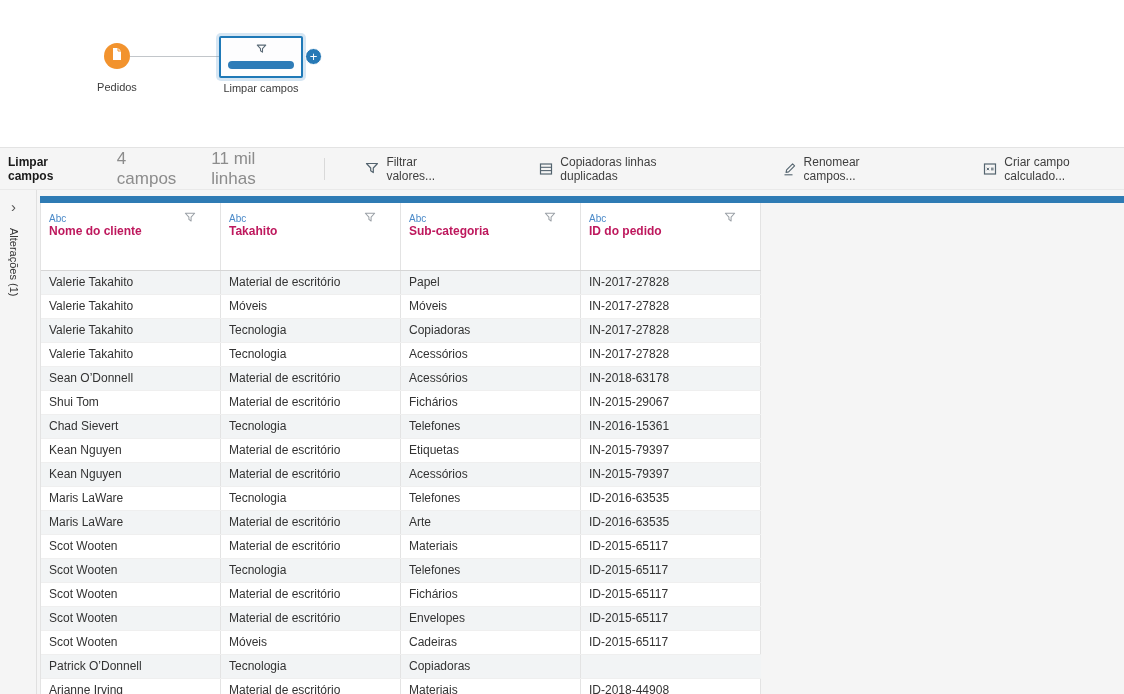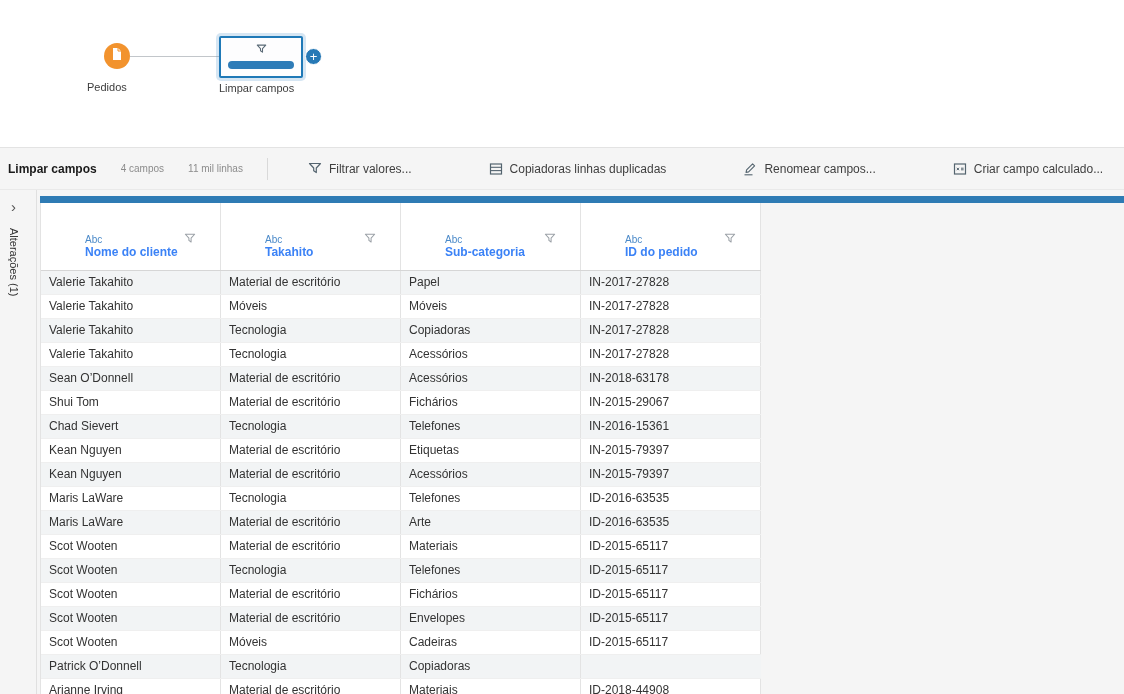--- a/index.html
+++ b/index.html
@@ -8,53 +8,53 @@
 
   
   .flow-pane { position:absolute; top:0; left:0; width:1124px; height:147px; background:#fff; }
   .input-node { position:absolute; left:104px; top:43px; width:26px; height:26px; border-radius:50%;
                 background:#f2932e; display:flex; align-items:center; justify-content:center; cursor:pointer; }
   .connector { position:absolute; left:130px; top:56px; width:89px; height:1px; background:#c2c6ca; }
   .step-node { position:absolute; left:219px; top:36px; width:84px; height:42px; background:#fdfdfe;
                border:2px solid #1f79b7; border-radius:2px; box-shadow:0 0 0 3px rgba(70,140,200,0.22);
                display:flex; flex-direction:column; align-items:center; padding-top:2px; cursor:pointer; }
   .step-bar { width:66px; height:8px; border-radius:4px; background:#2e7cb8; margin-top:3px; }
-  .node-label { position:absolute; font-size:11px; color:#3c3c3c; text-align:left; white-space:nowrap; }
+  .node-label { position:absolute; font-size:11px; color:#3c3c3c; text-align:center; white-space:nowrap; }
   .lbl-input { left:87px; top:81px; width:60px; }
   .lbl-step  { left:219px; top:82px; width:84px; }
   .plus-btn { position:absolute; left:305px; top:48px; width:17px; height:17px; border-radius:50%;
               background:#2779b6; color:#fff; font-size:13px; line-height:15px; text-align:center;
               border:1px solid #fff; cursor:pointer; }
 
   
   .toolbar { position:absolute; top:147px; left:0; width:1124px; height:43px; background:#f5f5f5;
              border-top:1px solid #e3e3e3; border-bottom:1px solid #e9e9e9;
              display:flex; align-items:center; }
   .tb-title { font-weight:bold; font-size:12px; color:#1a1a1a; margin-left:8px; }
-  .tb-meta { font-size:10px; color:#8c8c8c; margin-left:24px; }
+  .tb-meta { font-size:17px; color:#8c8c8c; margin-left:24px; }
   .tb-sep { width:1px; height:22px; background:#d9d9d9; margin-left:24px; }
   .tb-buttons { display:flex; align-items:center;gap:37px; }
   .tb-btn { display:flex; align-items:center; gap:7px; margin-left:40px; font-size:12px; color:#3f3f3f; cursor:pointer; }
   .tb-ic { display:inline-flex; width:14px; height:14px; align-items:center; }
 
   
   .main { position:absolute; top:190px; left:0; width:1124px; height:504px; background:#f5f5f5; overflow:hidden; }
   .rail { position:absolute; left:0; top:0; width:37px; height:504px; border-right:1px solid #e0e0e0; }
   .rail-chevron { position:absolute; left:11px; top:8px; font-size:15px; color:#555; cursor:pointer; }
   .rail-label { position:absolute; left:8px; top:38px; writing-mode:vertical-rl; font-size:11px; color:#333; cursor:pointer; }
 
   .grid-bar { position:absolute; left:40px; top:6px; width:1084px; height:7px; background:#2e7bb4; cursor:pointer; }
   .table { position:absolute; left:40px; top:13px; width:721px; background:#fff; border-left:1px solid #e3e3e3; }
   .header-row { display:flex; height:68px; background:#fff; border-bottom:1px solid #d6d6d6; }
   .hcell { width:180px; border-right:1px solid #e3e3e3; padding:9px 24px 11px 8px;
-           display:flex; flex-direction:column; justify-content:flex-end; cursor:pointer;margin-left:36px; }
+           display:flex; flex-direction:column; justify-content:flex-start; cursor:pointer; }
   .hcell-top { display:flex; justify-content:space-between; align-items:center; }
   .habc { color:#4a89c8; font-size:10px; }
   .hfilter { display:inline-flex; width:12px; height:12px; }
-  .hname { font-size:12px; font-weight:bold; color:#3b82f6; }
+  .hname { font-size:12px; font-weight:bold; color:#be185d; }
   .row { display:flex; height:24px; border-bottom:1px solid #efefef; }
   .row:nth-child(odd) { background:#f2f4f5; }
   .cell { width:180px; padding:0 8px; font-size:12px; color:#333; line-height:23px;
           border-right:1px solid #e3e3e3; white-space:nowrap; overflow:hidden; }
 </style>
 </head>
 <body>
 
 <div class="flow-pane">
   <div class="input-node">

